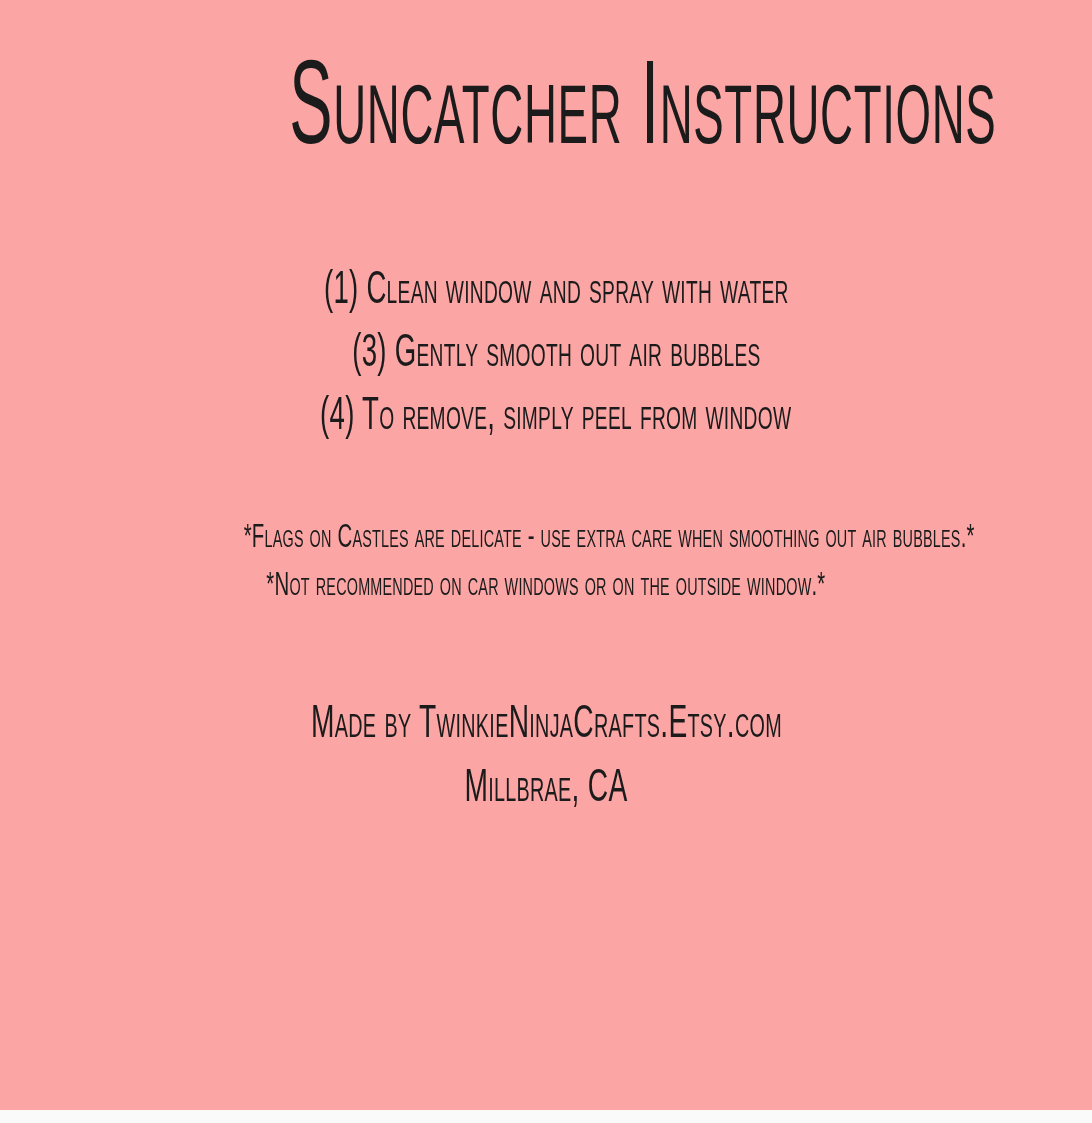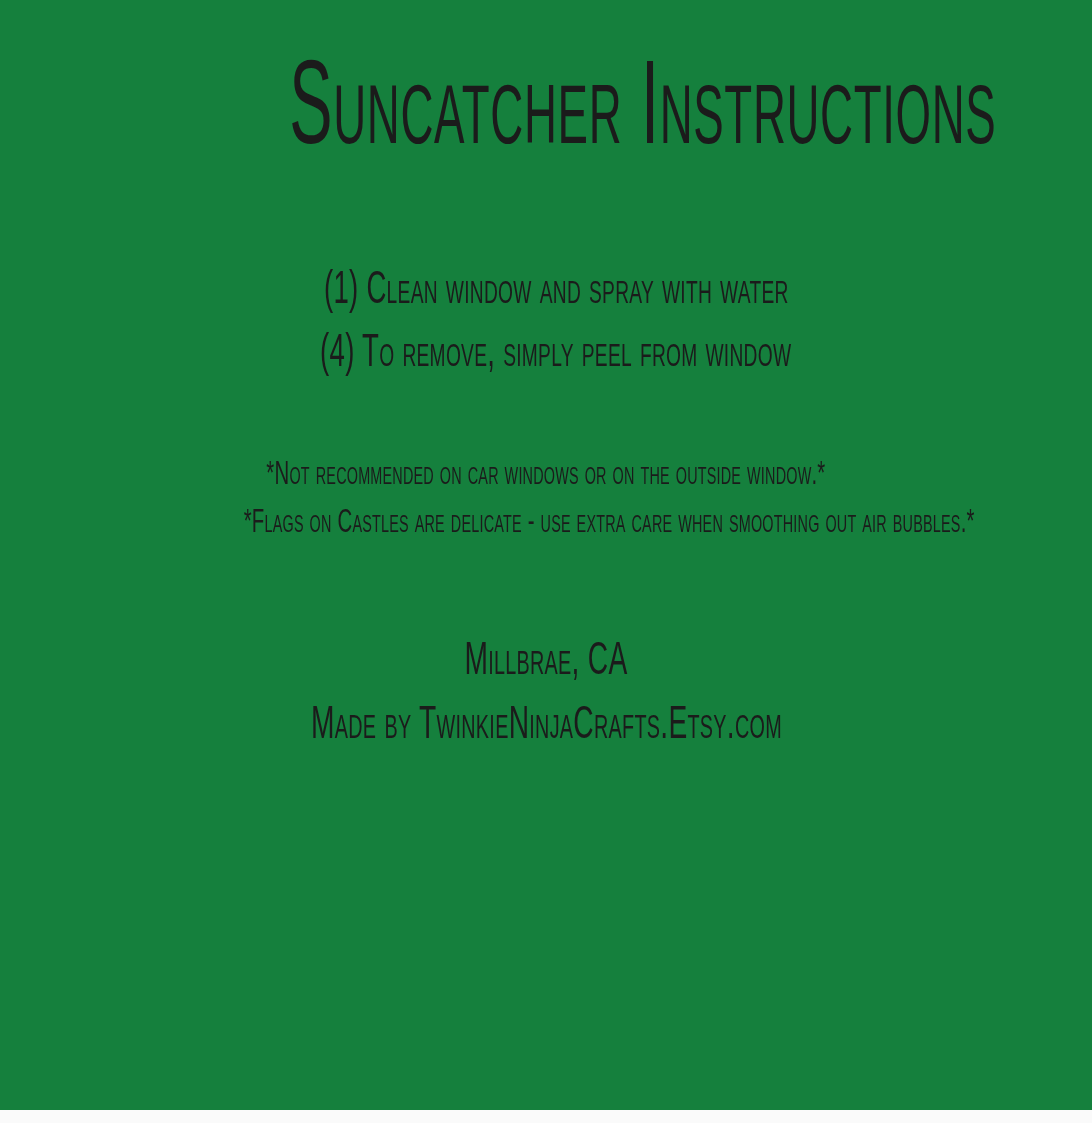--- a/index.html
+++ b/index.html
@@ -9,21 +9,21 @@
     height: 1123px;
     background: #ffffff;
     overflow: hidden;
     font-family: "Liberation Sans", sans-serif;
   }
 
   .sheet {
     position: relative;
     width: 1092px;
     height: 1123px;
-    background: #15803d;
+    background: #fca5a5;
     color: #1b1b1b;
     text-align: center;
   }
 
   
   .hand {
     display: inline-block;
     font-variant: small-caps;
     white-space: nowrap;
     transform-origin: 50% 50%;
@@ -103,38 +103,41 @@
 
   <div class="title-wrap">
     <span class="hand">Suncatcher Instructions</span>
   </div>
 
   <div class="steps-wrap">
     <div class="step-line">
       <span class="hand">(1) Clean window and spray with water</span>
     </div>
     <div class="step-line">
+      <span class="hand">(3) Gently smooth out air bubbles</span>
+    </div>
+    <div class="step-line">
       <span class="hand">(4) To remove, simply peel from window</span>
     </div>
   </div>
 
 
   <div class="cautions-wrap">
     <div class="caution-line">
-      <span class="hand">*Not recommended on car windows or on the outside window.*</span>
+      <span class="hand">*Flags on Castles are delicate - use extra care when smoothing out air bubbles.*</span>
     </div>
     <div class="caution-line">
-      <span class="hand">*Flags on Castles are delicate - use extra care when smoothing out air bubbles.*</span>
+      <span class="hand">*Not recommended on car windows or on the outside window.*</span>
     </div>
   </div>
 
   <div class="footer-wrap">
     <div class="footer-line">
-      <span class="hand">Millbrae, CA</span>
+      <span class="hand">Made by TwinkieNinjaCrafts.Etsy.com</span>
     </div>
     <div class="footer-line">
-      <span class="hand">Made by TwinkieNinjaCrafts.Etsy.com</span>
+      <span class="hand">Millbrae, CA</span>
     </div>
   </div>
 
   <div class="bottom-strip"></div>
 
 </div>
 
 </body></html>

